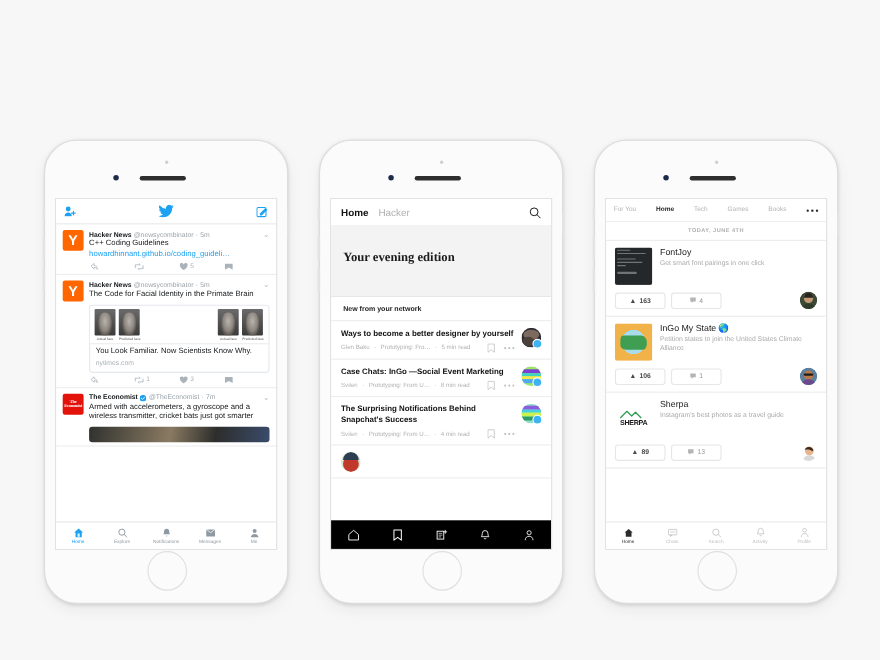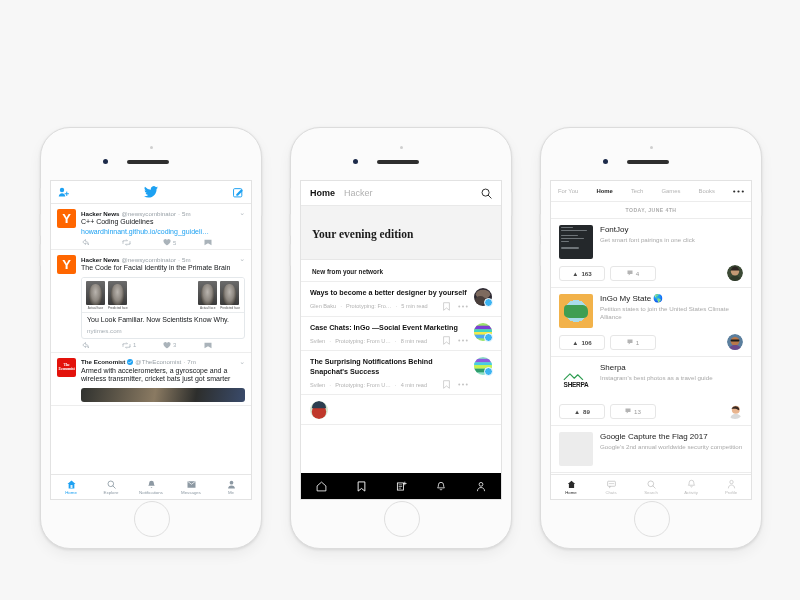--- a/index.html
+++ b/index.html
@@ -73,21 +73,21 @@
   .tw-card-dom{font-size:6.2px;color:#a6aeb4;margin-top:2px;}
   .tw-img-bar{margin-top:4px;height:14px;border-radius:3px;background:linear-gradient(100deg,#30322f,#8a7a62 45%,#2d2e2c 70%,#3a4b6b);}
   .tw-tabbar{position:absolute;left:0;bottom:0;width:100%;height:24px;background:#fff;border-top:1px solid #e6e6e6;display:flex;}
   .tw-tab{flex:1;display:flex;flex-direction:column;align-items:center;justify-content:center;gap:1px;color:#8d99a3;font-size:4.4px;}
   .tw-tab.active{color:#1da1f2;}
 
   
   .md-top{height:24px;display:flex;align-items:center;padding:0 9px;border-bottom:1px solid #e9e9e9;background:#fff;gap:9px;}
   .md-tab{font-size:9px;color:#111;font-weight:bold;font-family:"Liberation Sans",sans-serif;}
   .md-tab.dim{color:#b0b0b0;font-weight:normal;}
-  .md-hero{background:#f3f3f3;padding:22px 11px 19px;border-bottom:1px solid #e7e7e7;}
+  .md-hero{background:#f3f3f3;padding:22px 11px 29px;border-bottom:1px solid #e7e7e7;}
   .md-hero-t{font-family:"Liberation Serif",serif;font-size:11.5px;font-weight:bold;color:#1b1b1b;}
   .md-sec{padding:8px 11px 6px;font-size:6.4px;color:#222;font-weight:bold;border-bottom:1px solid #ededed;}
   .md-row{padding:6px 9px 5px;border-bottom:1px solid #ededed;display:flex;gap:6px;}
   .md-rbody{flex:1;min-width:0;}
   .md-title{font-size:7.2px;font-weight:bold;color:#111;line-height:1.32;}
   .md-meta{display:flex;align-items:center;gap:4px;margin-top:4px;font-size:5.6px;color:#b2b2b2;}
   .md-meta .mm{white-space:nowrap;overflow:hidden;text-overflow:ellipsis;max-width:88px;}
   .md-ava{position:relative;width:18px;height:18px;flex:0 0 18px;}
   .md-av{width:18px;height:18px;border-radius:50%;overflow:hidden;}
   .md-badge{position:absolute;right:-1px;bottom:-1px;width:7px;height:7px;border-radius:50%;background:#3db4f2;border:1.2px solid #fff;}
@@ -676,31 +676,20 @@
             <svg class="avimg" viewBox="0 0 20 20">
                 <circle cx="10" cy="10" r="10" fill="#ffffff"></circle>
                 <circle cx="11" cy="8.5" r="5" fill="#e8b48e"></circle>
                 <path d="M4 20c0-4 3.2-6.4 7-6.4s7 2.4 7 6.4z" fill="#d9d9d9"></path>
                 <path d="M5.5 7.5a5.3 5.3 0 0 1 10 .5L14 9c-1-2-6-2.3-8.5-1.5z" fill="#3a2a22"></path>
               </svg>
           </div>
         </div>
       </div>
 
-      <div class="ph-row">
-        <div class="ph-main">
-          <div class="ph-thumb">
-              <div style="width:100%;height:100%;background:#ececec"></div>
-            </div>
-          <div>
-            <div class="ph-name">Google Capture the Flag 2017</div>
-            <div class="ph-desc">Google's 2nd annual worldwide security competition</div>
-          </div>
-        </div>
-      </div>
 
       <div class="ph-tabbar">
         <div class="ph-tb active">
           <svg width="9" height="9" viewBox="0 0 18 18">
               <path d="M9 1.6l7.4 6.6h-2.2V16H3.8V8.2H1.6z" fill="#2b2b2b"></path>
             </svg>
           <span>Home</span>
         </div>
         <div class="ph-tb">
           <svg width="9" height="9" viewBox="0 0 18 16">

